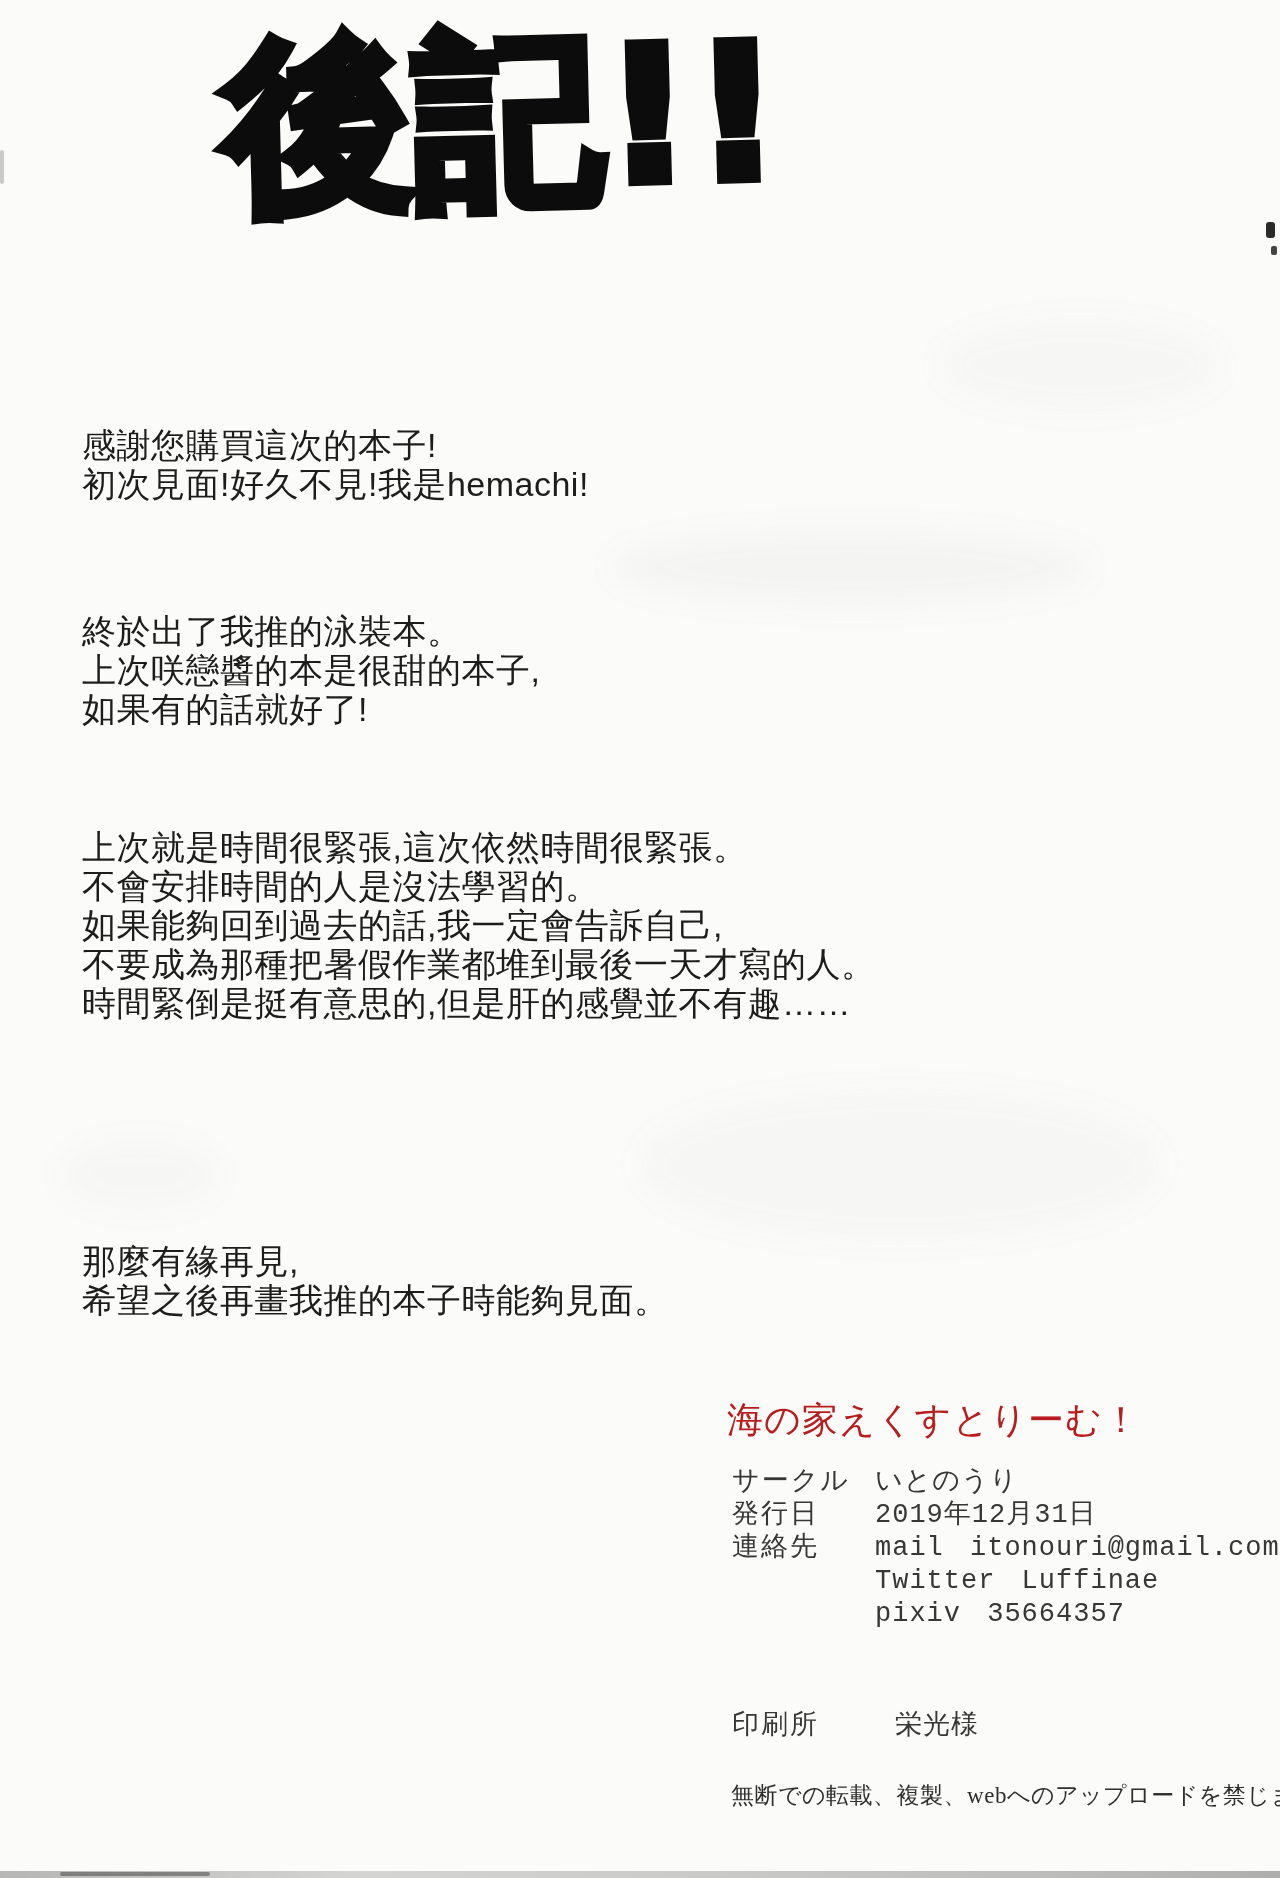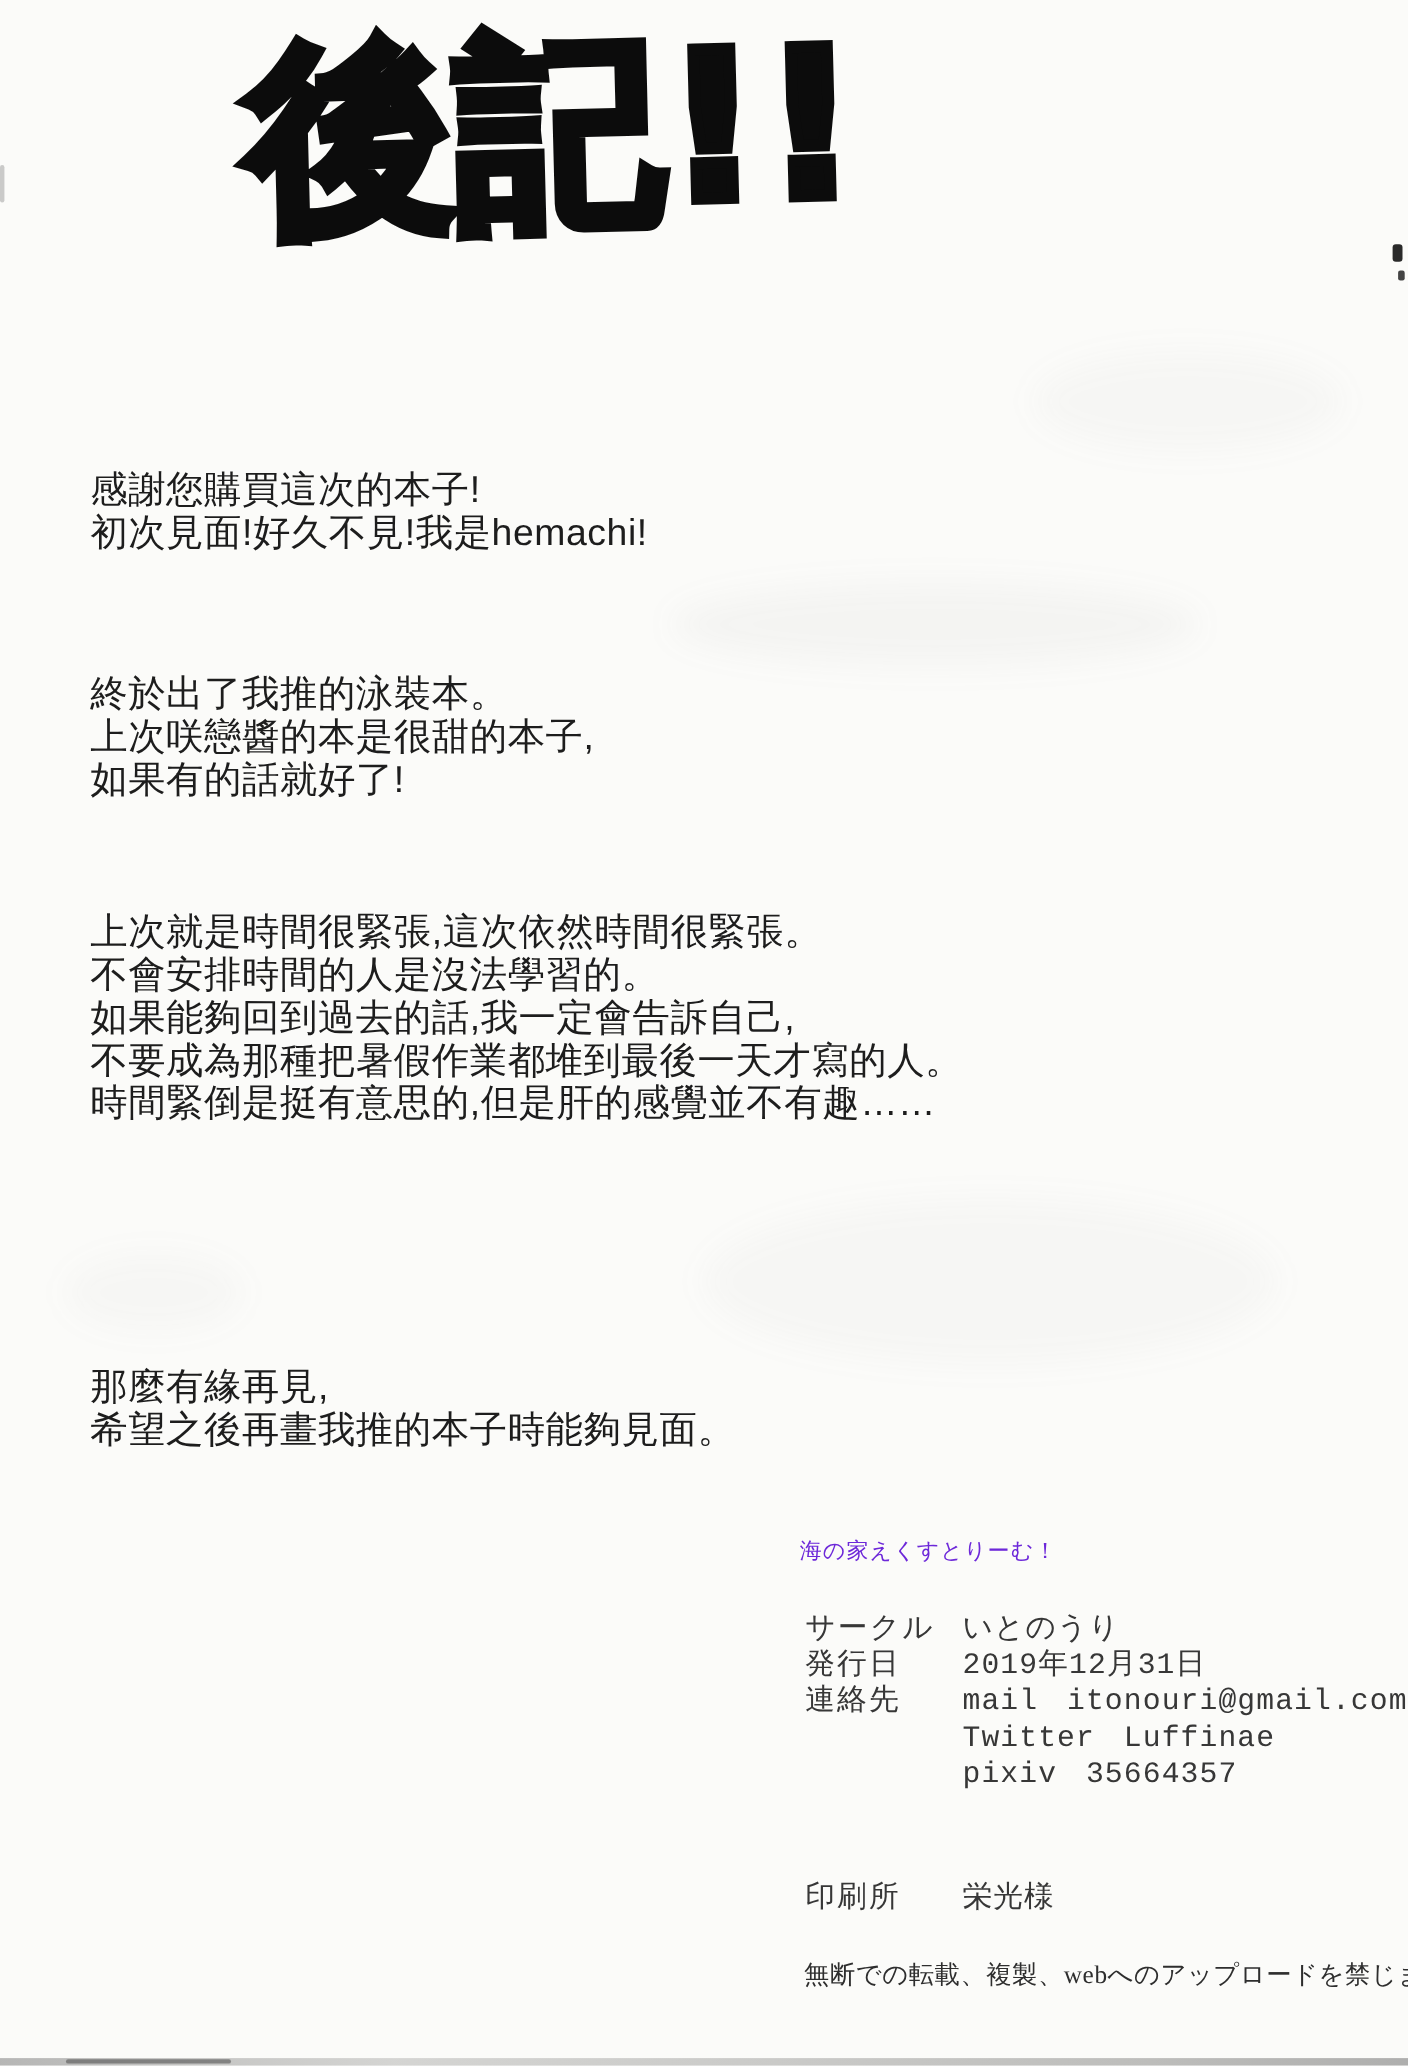--- a/index.html
+++ b/index.html
@@ -31,36 +31,36 @@
   }
   .para.p1 { top:426px; }
   .para.p2 { top:612px; }
   .para.p3 { top:828px; }
   .para.p4 { top:1242px; }
 
   
   .book-title {
     position:absolute; left:727px; top:1396px;
     font-family:"Liberation Serif", serif;
-    font-size:20px; color:#6d28d9; letter-spacing:1px;
+    font-size:36px; color:#b91c1c; letter-spacing:1px;
     white-space:nowrap;
     text-align:right;
   }
   .col-rows {
     position:absolute; left:732px; top:1466px;
     font-size:27px; line-height:33px; color:#373737;
     white-space:nowrap;
     font-family:Liberation Mono, monospace;
   }
   .col-row { display:flex; }
   .col-label { width:143px; letter-spacing:2px; }
   .col-value { word-spacing:9px; letter-spacing:1px; }
   .print-row {
     position:absolute; left:732px; top:1706px;
-    font-size:27px; color:#373737; display:flex; white-space:nowrap;
+    font-size:27px; color:#373737; display:flex; white-space:nowrap;gap:20px;
   }
   .disclaimer {
     position:absolute; left:731px; top:1780px;
     font-family:"Liberation Serif", serif;
     font-size:23px; color:#2e2e2e; letter-spacing:0.5px;
     white-space:nowrap;
   }
 
   
   .ghost { position:absolute; background:rgba(125,125,125,0.05); filter:blur(14px); border-radius:50%; }

